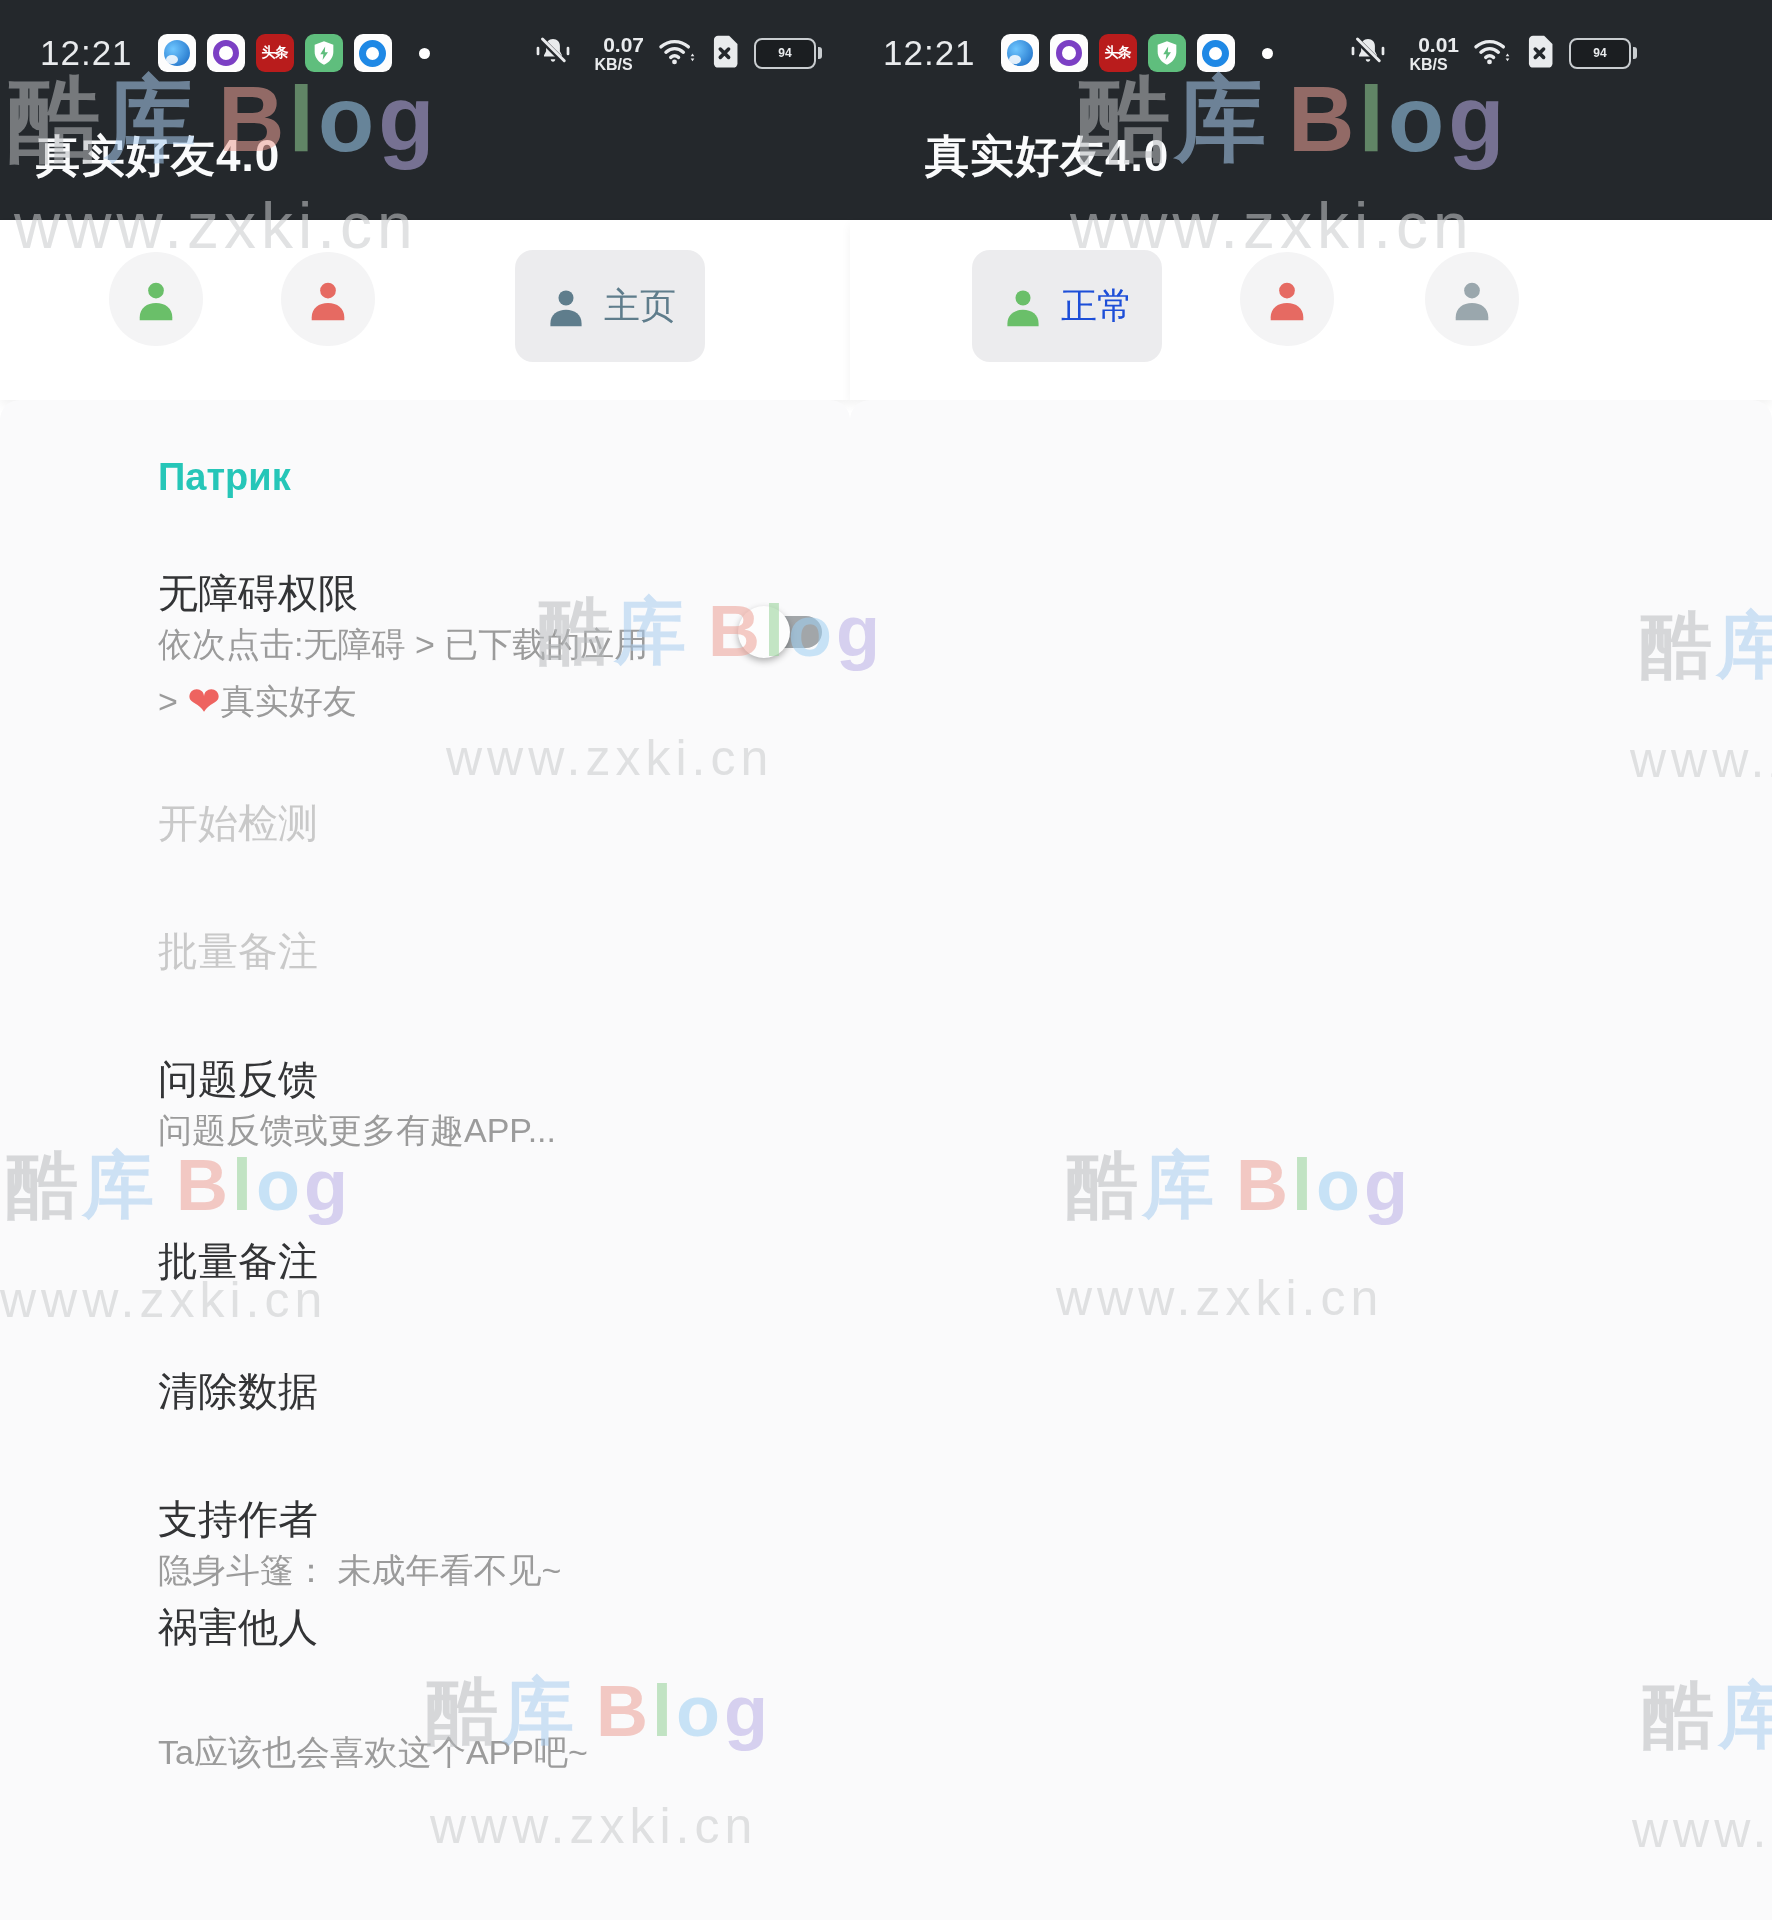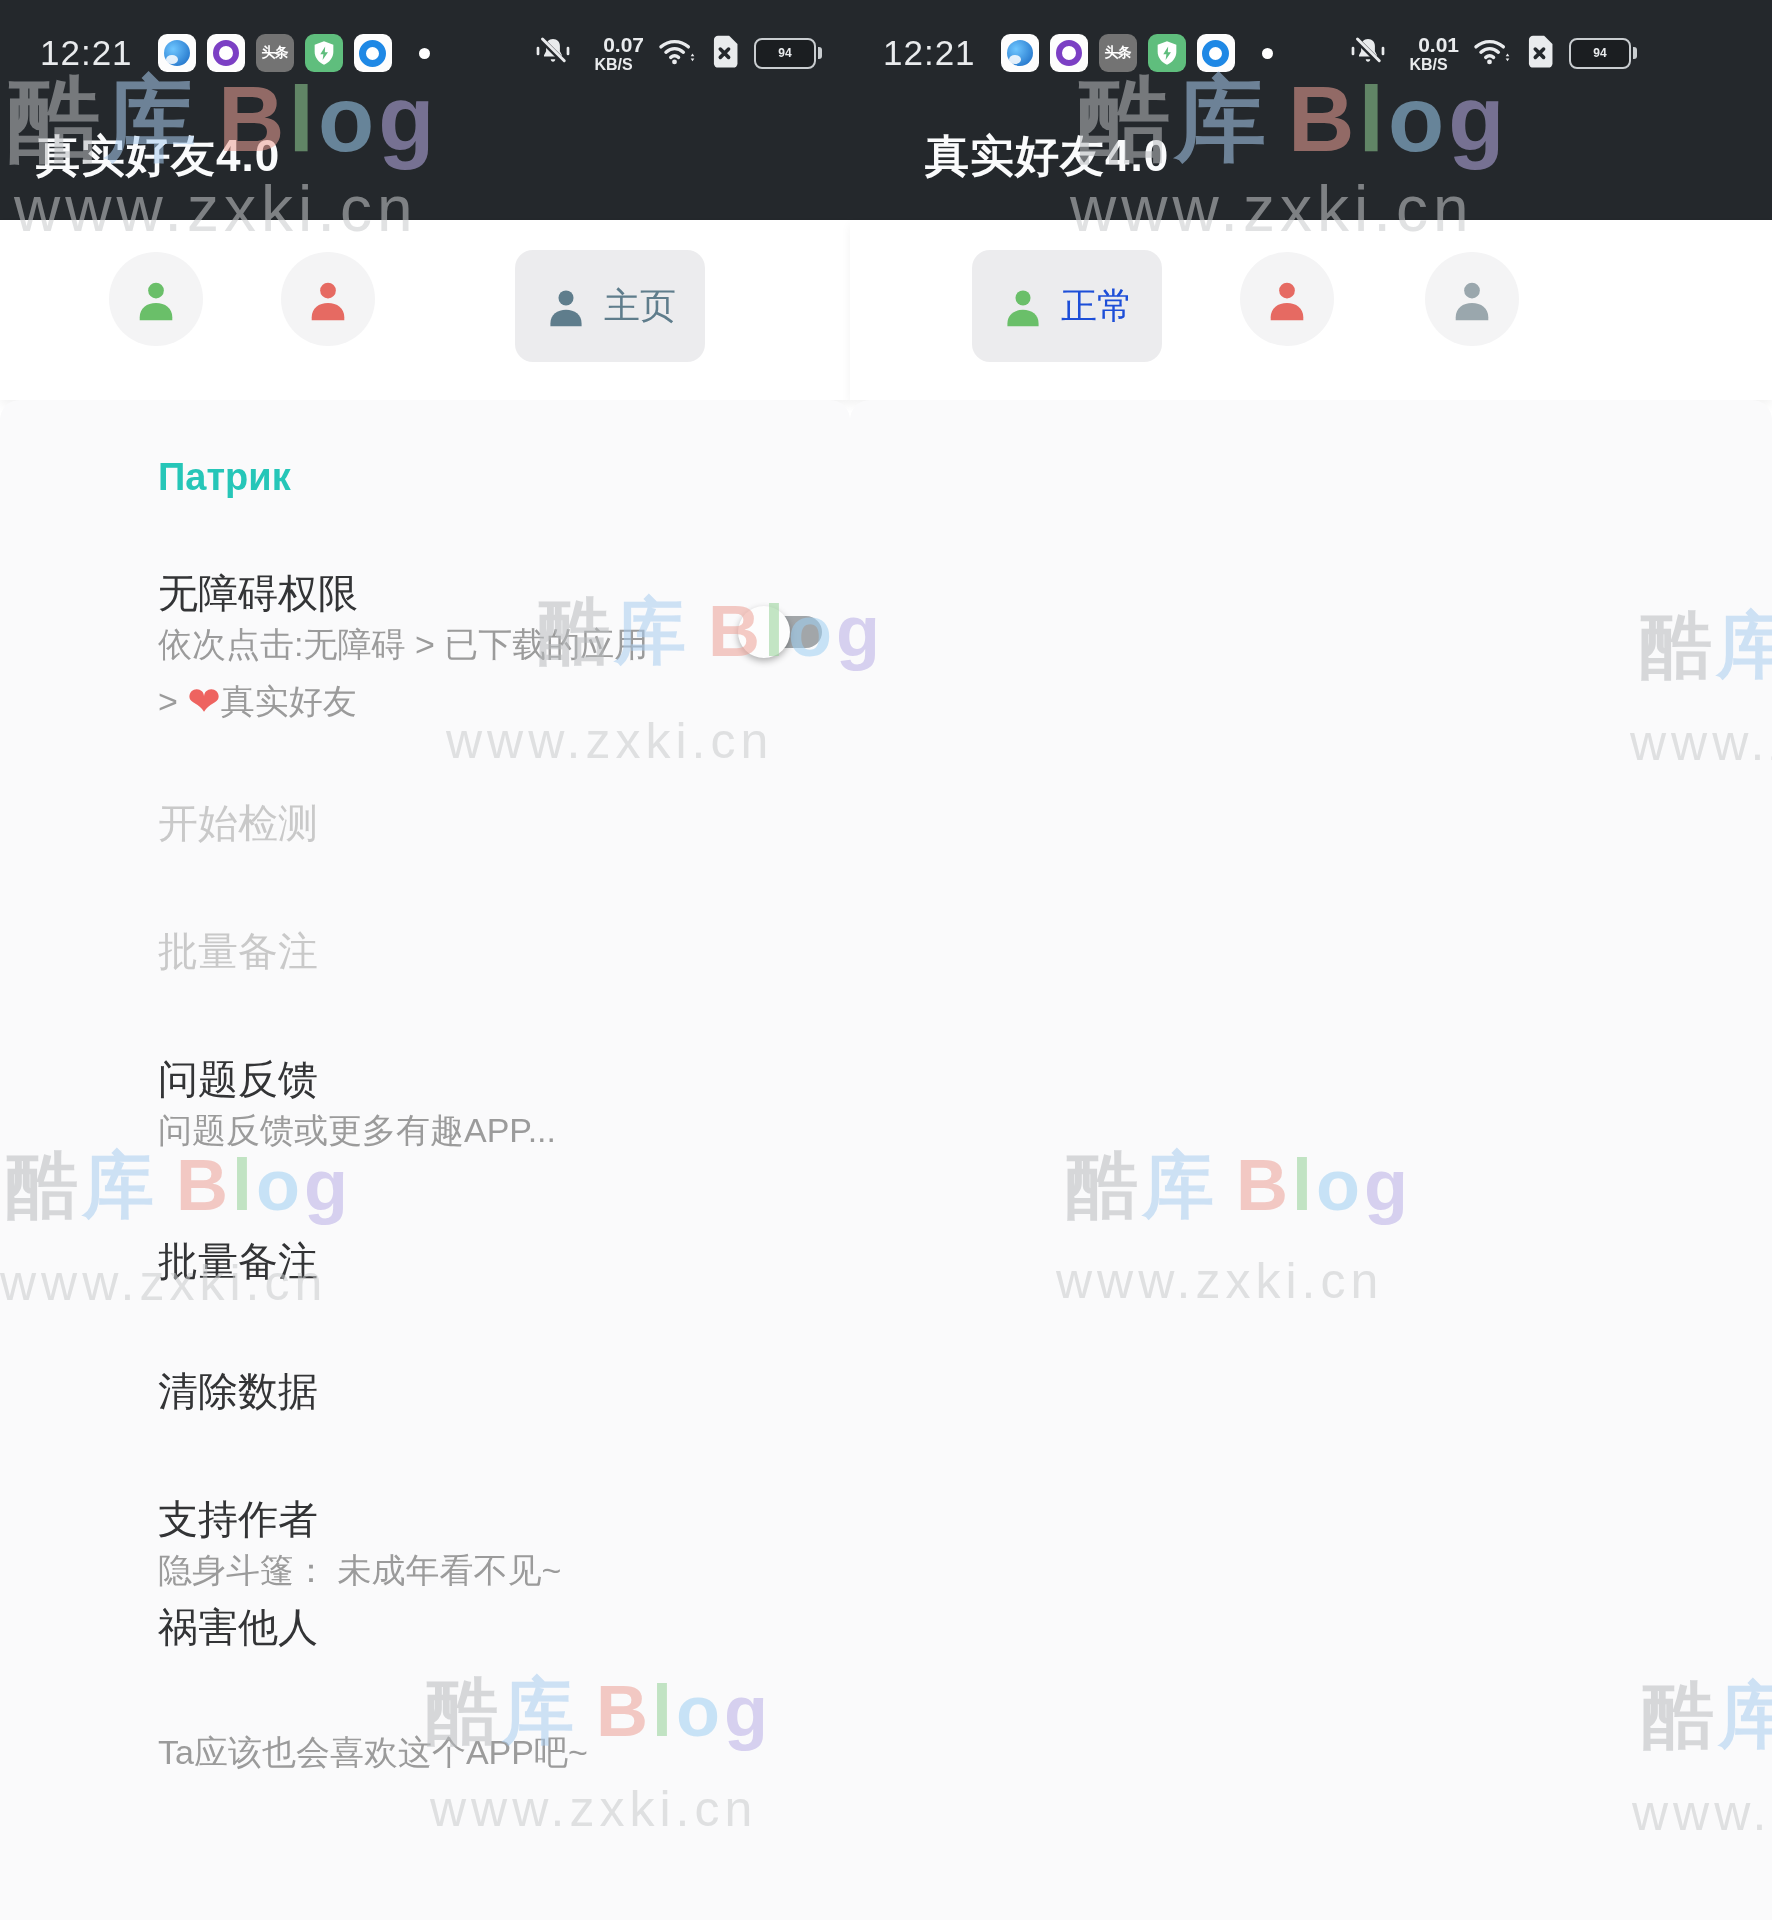--- a/index.html
+++ b/index.html
@@ -19,21 +19,21 @@
   .statusbar{
     height:78px;display:flex;align-items:center;color:#e9ebed;
   }
   .col-left .statusbar{padding:14px 28px 0 40px;}
   .col-right .statusbar{padding:14px 135px 0 33px;}
   .sb-left{display:flex;align-items:center;gap:11px;flex:1;}
   .sb-right{display:flex;align-items:center;gap:12px;}
   .sb-time{font-size:35px;font-weight:500;letter-spacing:1px;margin-right:14px;}
   .app-ic{width:38px;height:38px;border-radius:9px;display:flex;align-items:center;justify-content:center;flex:0 0 auto;}
   .ic-white{background:#fdfdfd;}
-  .ic-red{background:#737373;}
+  .ic-red{background:#b91c1c;}
   .ic-green{background:#5fbe7d;}
   .blue-ball{width:26px;height:26px;border-radius:50%;background:radial-gradient(circle at 35% 35%, #6ec6ff, #1565c0);position:relative;}
   .blue-ball:after{content:"";position:absolute;left:2px;bottom:2px;width:12px;height:9px;border-radius:50%;background:#ffffffd8;}
   .purple-donut{width:14px;height:14px;border-radius:50%;border:6px solid #7b3fc4;background:#fff;}
   .blue-donut{width:13px;height:13px;border-radius:50%;border:7px solid #1e88e5;background:#fff;}
   .toutiao-txt{font-size:14px;font-weight:700;color:#fff;letter-spacing:-1px;white-space:nowrap;}
   .notif-dot{width:11px;height:11px;border-radius:50%;background:#fff;margin-left:16px;}
   .speed{display:flex;flex-direction:column;align-items:center;line-height:1;}
   .speed .v{font-size:21px;font-weight:600;margin-left:20px;}
   .speed .u{font-size:16px;font-weight:600;margin-top:2px;}
@@ -72,21 +72,21 @@
   
   #wm-layer{position:absolute;inset:0;pointer-events:none;z-index:6;}
   .wm-cn,.wm-url{position:absolute;white-space:nowrap;opacity:.55;}
   .wm-cn{font-weight:700;letter-spacing:4px;}
   .wm-cn .k1{color:#b9bcbf;}
   .wm-cn .k2{color:#a9cdf0;margin-right:18px;}
   .wm-cn .b{color:#eda196;}
   .wm-cn .l{color:#94d296;}
   .wm-cn .o{color:#9fd0f2;}
   .wm-cn .g{color:#b9aee6;}
-  .wm-url{color:#c9cbcd;font-weight:400;letter-spacing:5px;}
+  .wm-url{color:#c9cbcd;font-weight:400;letter-spacing:5px;margin-top:17px;}
   svg .fill{fill:currentColor;}
 </style>
 </head>
 <body>
 
 <div class="canvas">
 
   <div class="col col-left">
     <div class="header">
       <div class="statusbar">

